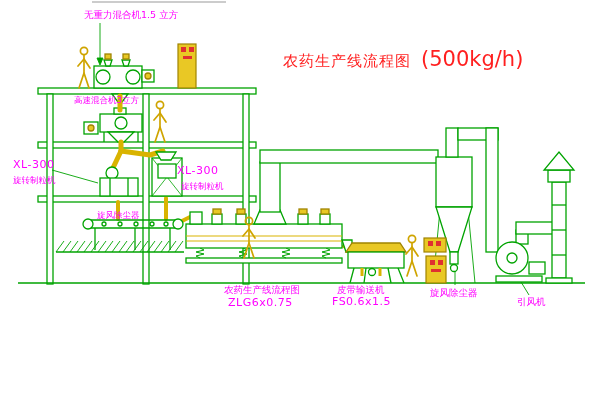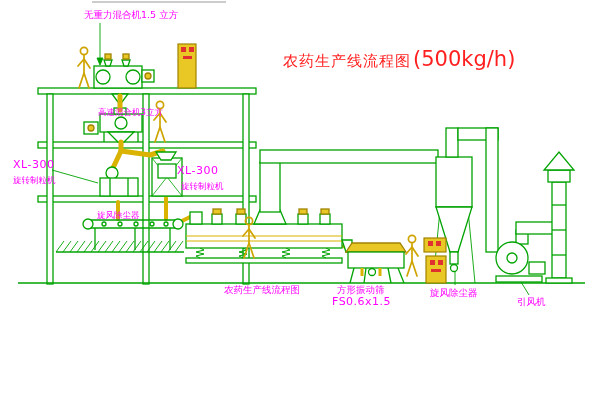--- a/index.html
+++ b/index.html
@@ -5,21 +5,21 @@
   html,body{margin:0;padding:0;background:#fff;}
   .stage{position:relative;width:600px;height:403px;background:#ffffff;overflow:hidden;
          font-family:"DejaVu Sans",sans-serif;}
   .stage svg{position:absolute;left:0;top:0;}
   .label{position:absolute;color:#ff00ff;white-space:nowrap;line-height:1;}
   .sz8{font-size:8.5px;}
   .sz9{font-size:9.5px;}
   .sz14{font-size:11px;letter-spacing:0.5px;}
   .title{position:absolute;left:283px;top:47px;color:#ff1f1f;display:flex;align-items:baseline;}
   .title .cn{font-size:15px;letter-spacing:1px;}
-  .title .cap{font-size:21px;margin-left:2px;}
+  .title .cap{font-size:21px;margin-left:10px;}
 </style>
 </head>
 <body>
 
 <div class="stage">
 
   <svg width="600" height="403" viewBox="0 0 600 403">
     <defs>
       <g id="person-sym" fill="none" stroke="#cfa400" stroke-width="1.7" stroke-linecap="round" stroke-linejoin="round">
         <circle cx="0" cy="-29" r="3.6"></circle>
@@ -209,31 +209,32 @@
       <use href="#person-sym" transform="translate(412,268)"></use>
     </g>
   </svg>
 
   <div class="title">
     <span class="cn">农药生产线流程图</span>
     <span class="cap">(500kg/h)</span>
   </div>
 
   <div class="label sz9" style="left:84px;top:10px;">无重力混合机1.5 立方</div>
-  <div class="label sz8" style="left:74px;top:108px;margin-left:24px;">高速混合机3立方</div>
+  <div class="label sz8" style="left:74px;top:96px;">高速混合机3立方</div>
 
   <div class="label sz14" style="left:13px;top:159px;">XL-300</div>
   <div class="label sz8" style="left:13px;top:176px;">旋转制粒机</div>
 
   <div class="label sz14" style="left:177px;top:165px;">XL-300</div>
   <div class="label sz8" style="left:181px;top:182px;">旋转制粒机</div>
 
   <div class="label sz8" style="left:97px;top:211px;">旋风除尘器</div>
 
   <div class="label sz9" style="left:224px;top:285px;">农药生产线流程图</div>
-
-  <div class="label sz9" style="left:337px;top:285px;">方形振动筛</div>
+  <div class="label sz14" style="left:228px;top:297px;">ZLG6x0.75</div>
+
+  <div class="label sz9" style="left:337px;top:285px;">皮带输送机</div>
   <div class="label sz14" style="left:332px;top:296px;">FS0.6x1.5</div>
 
   <div class="label sz9" style="left:430px;top:288px;">旋风除尘器</div>
   <div class="label sz9" style="left:517px;top:297px;">引风机</div>
 
 </div>
 
 </body></html>

